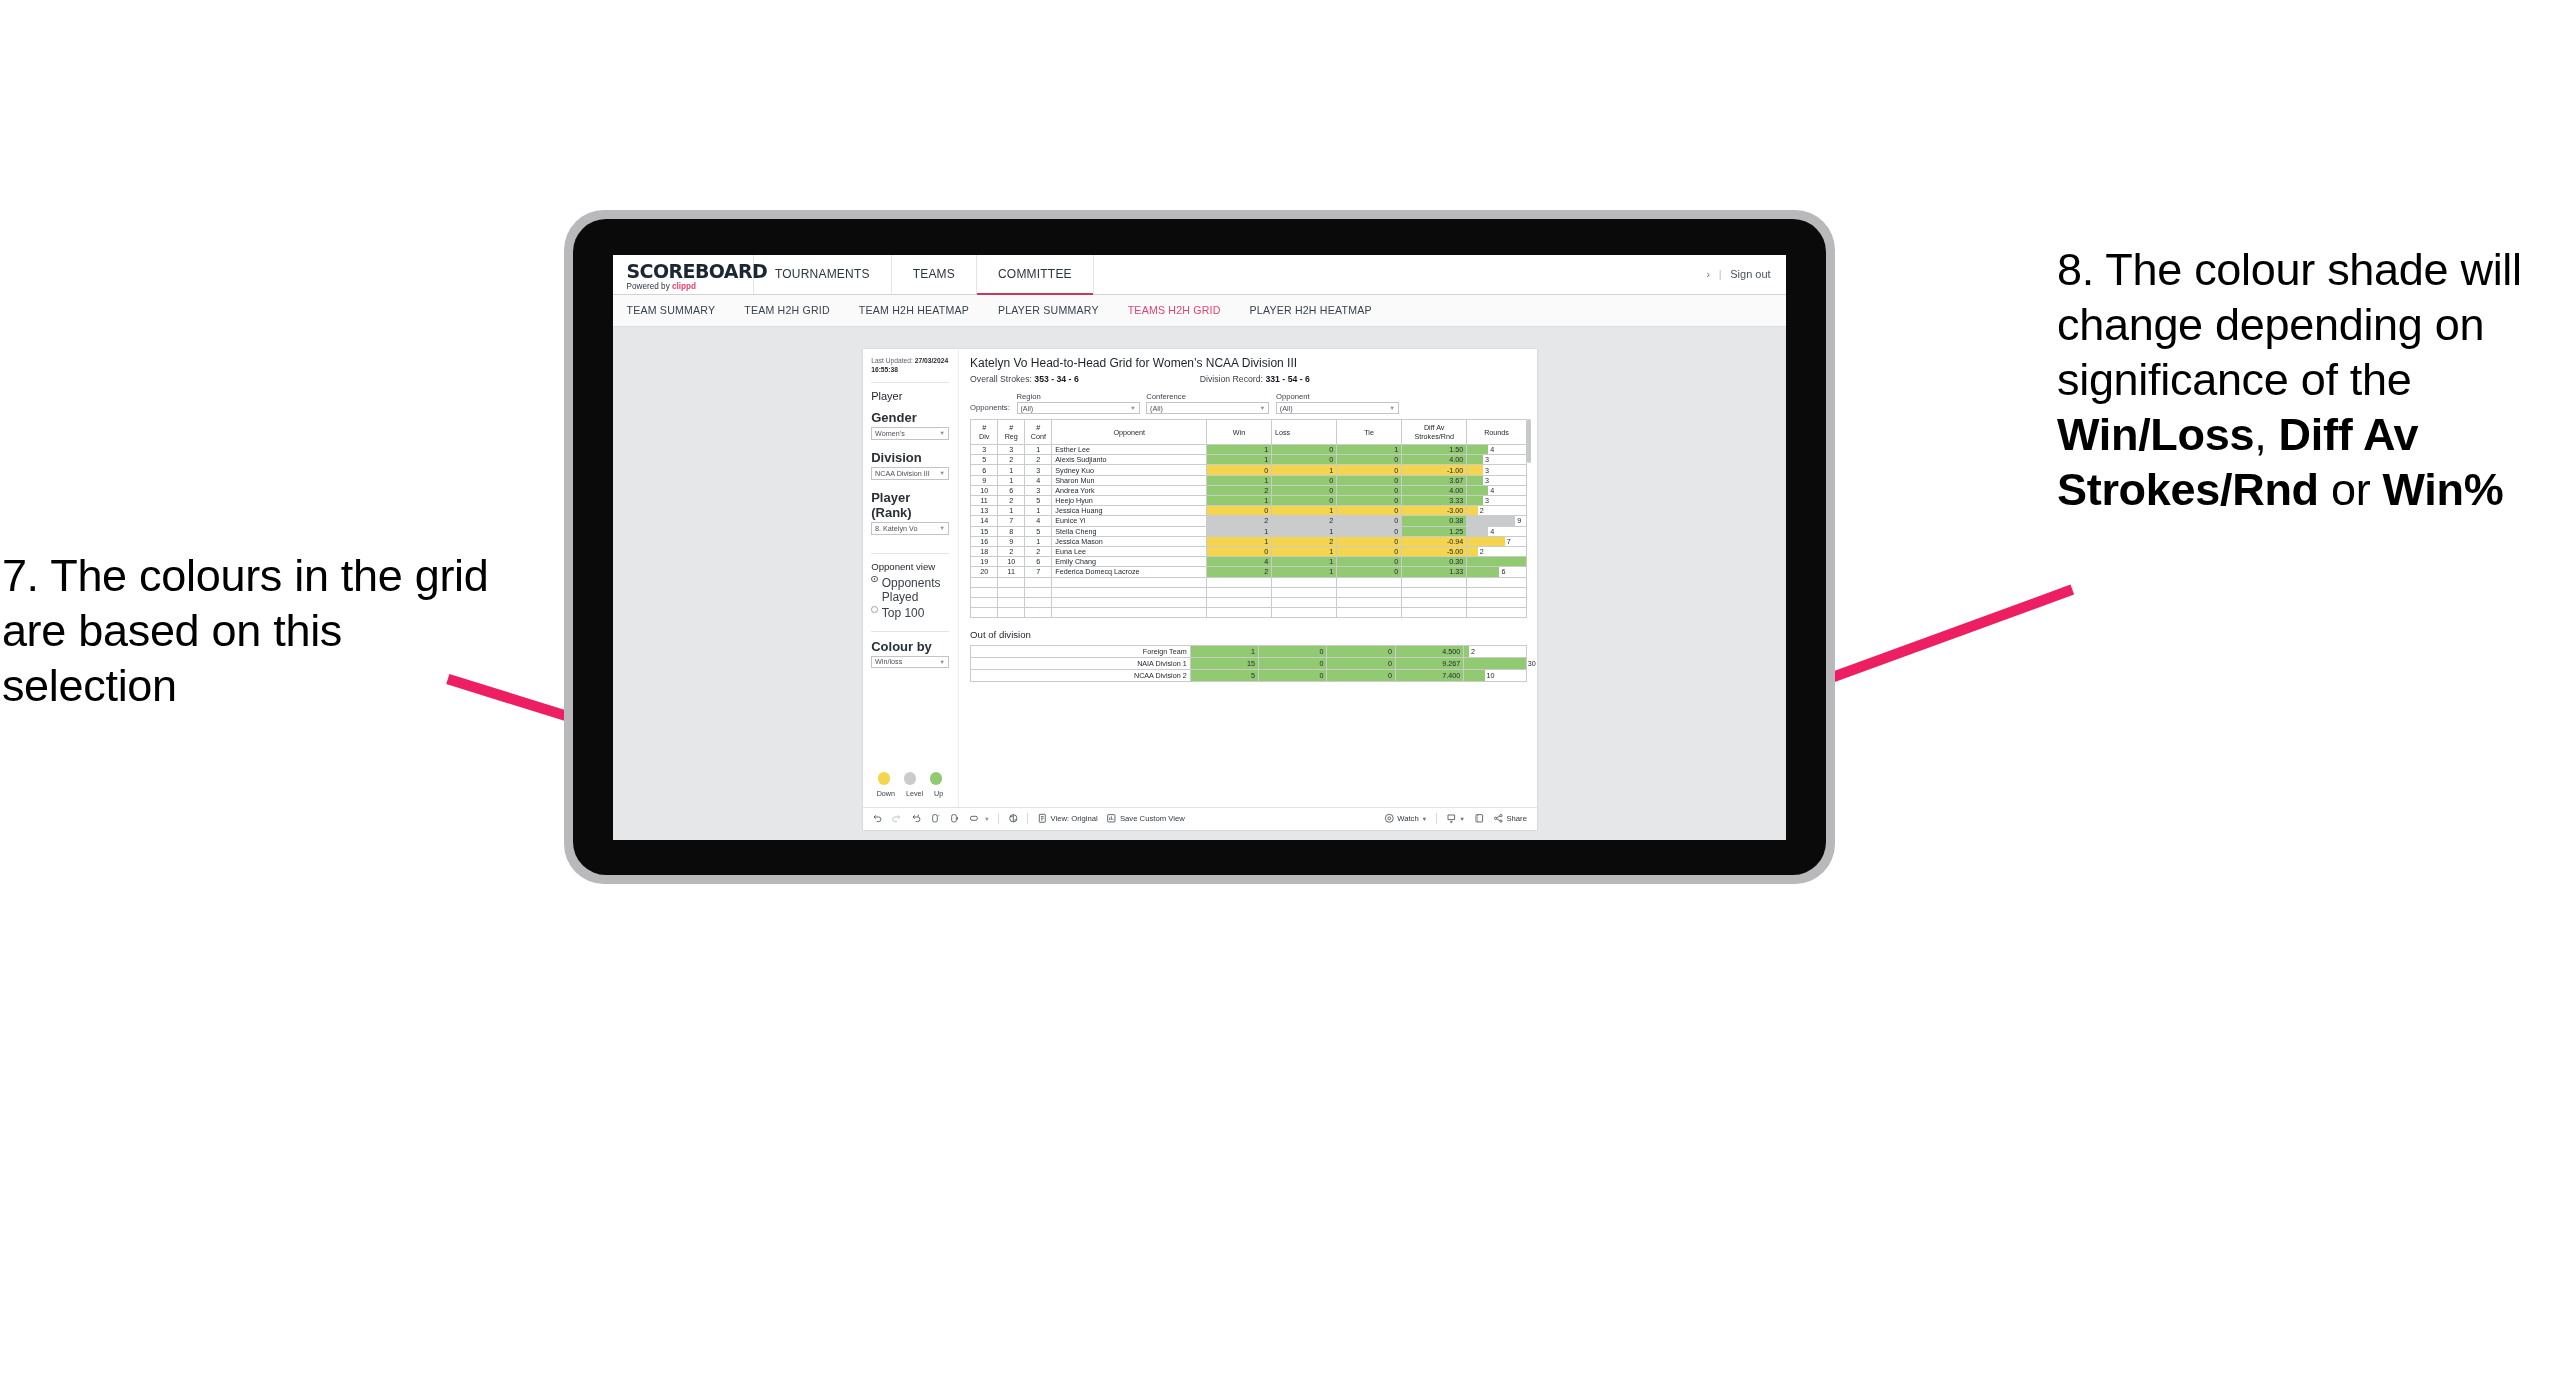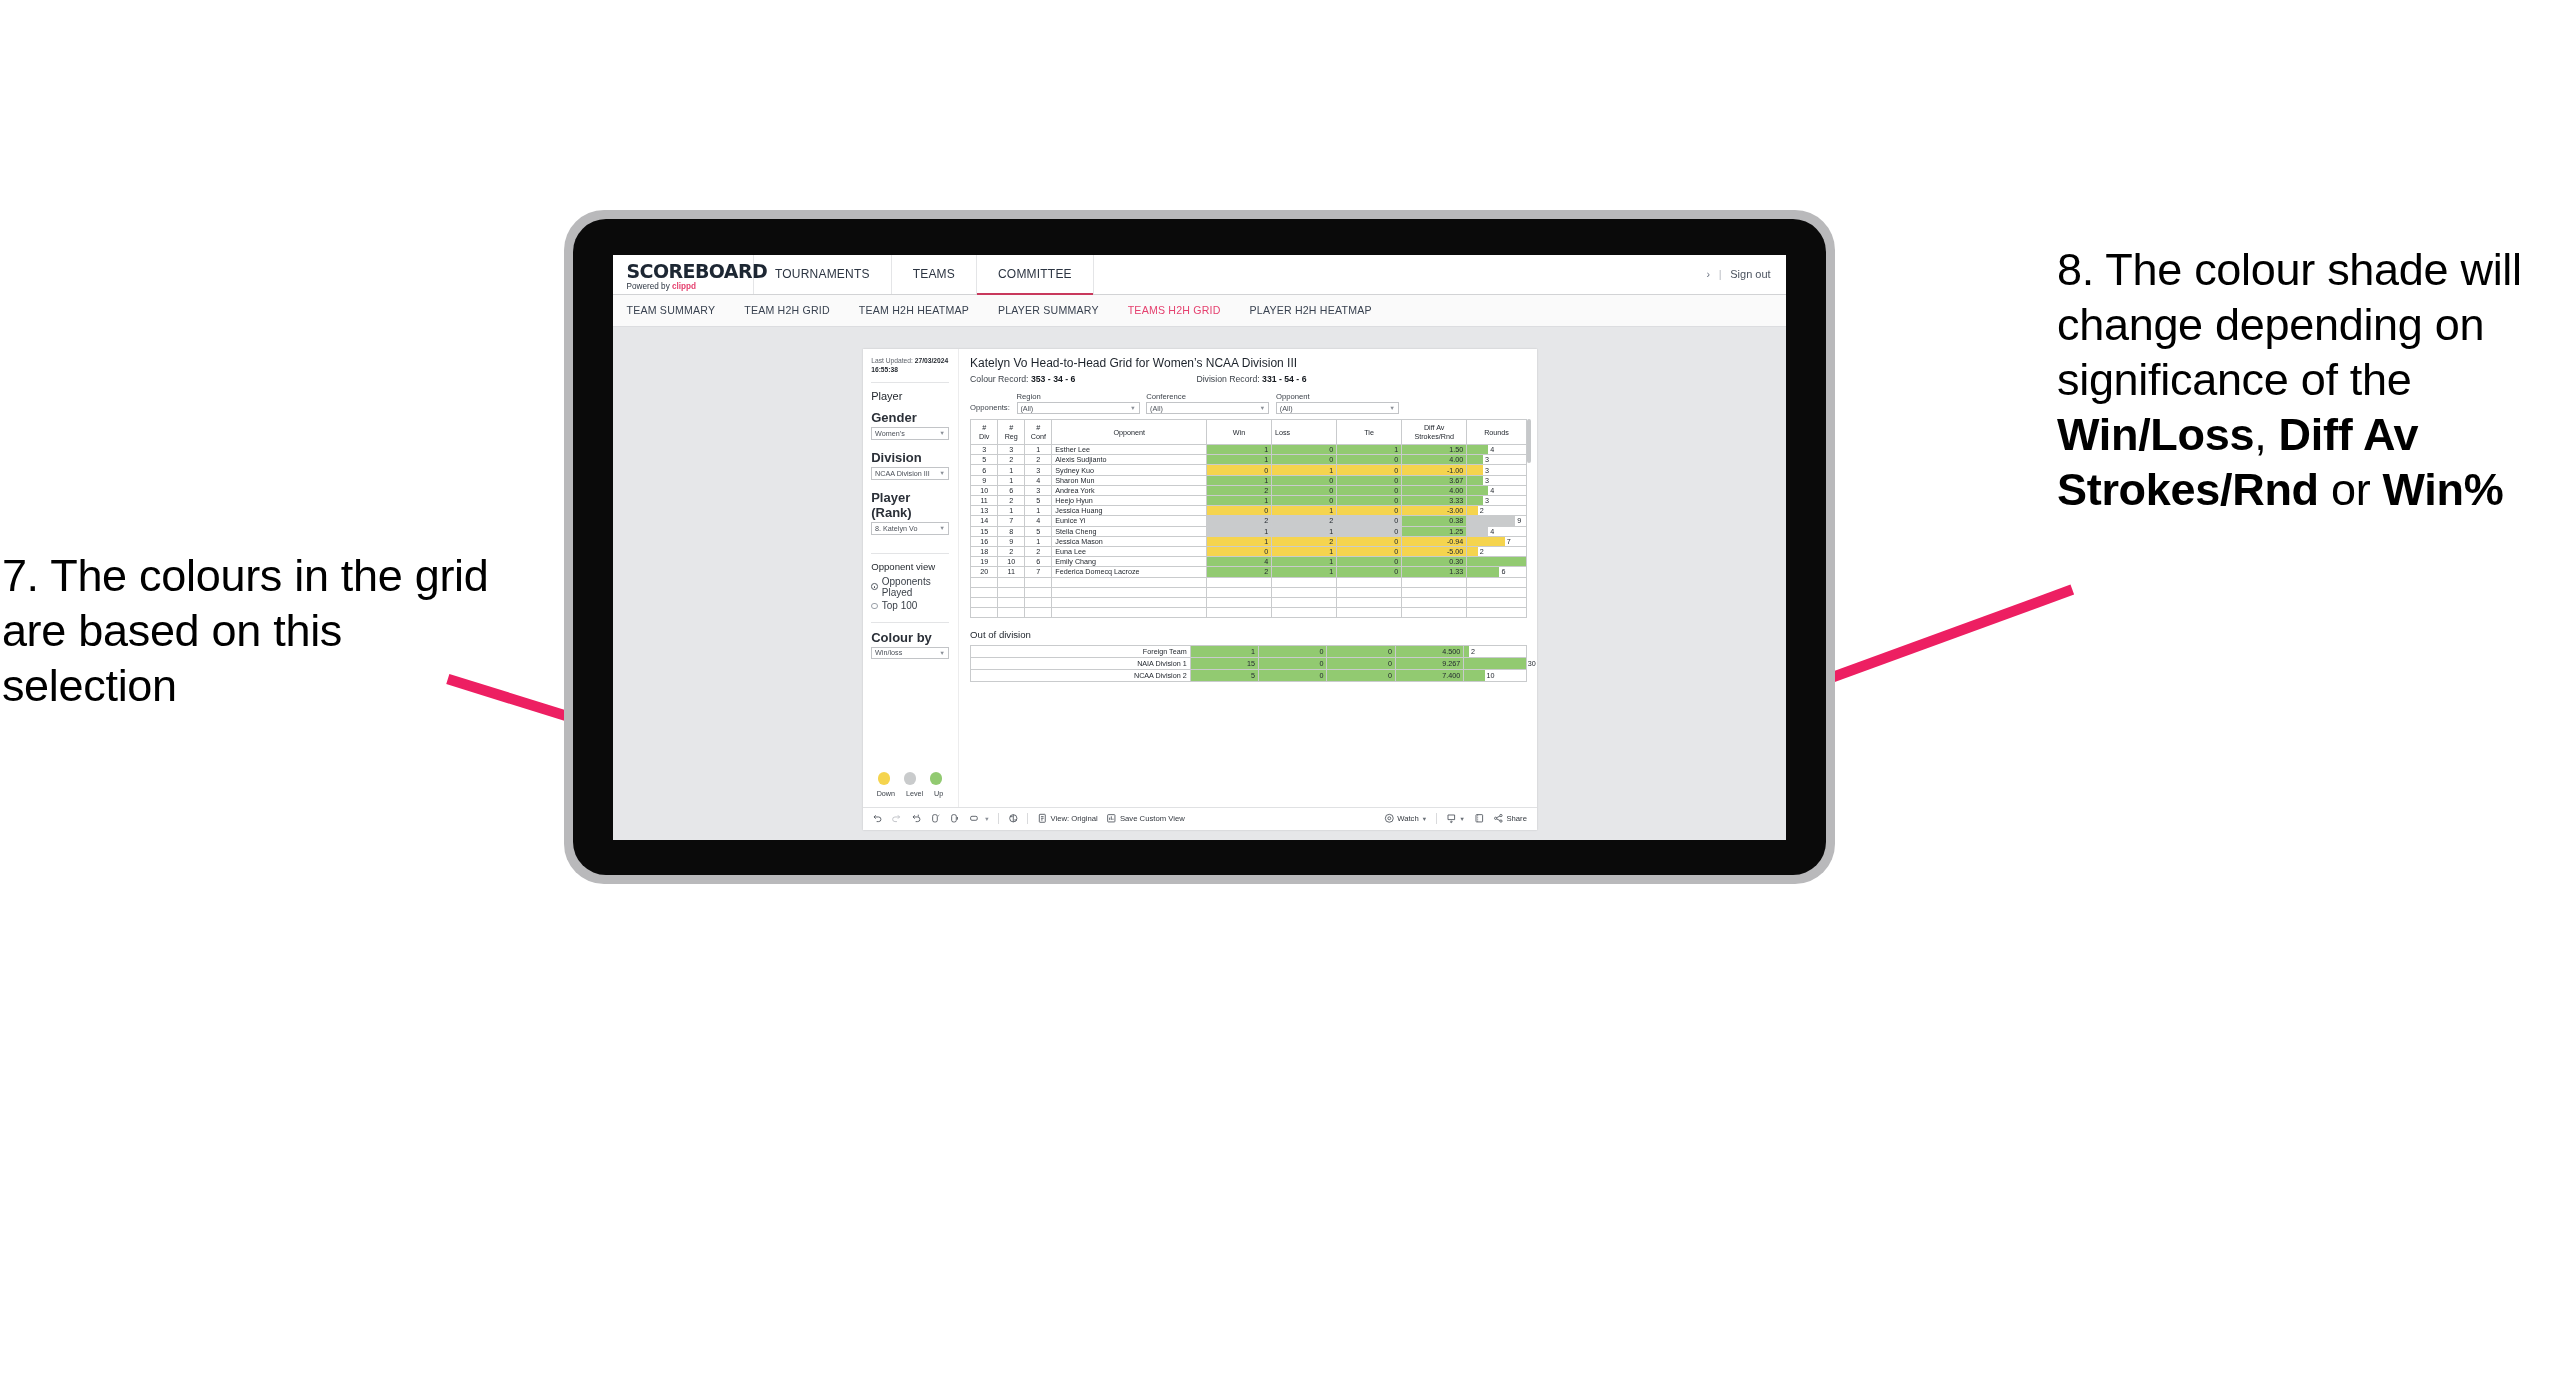--- a/index.html
+++ b/index.html
@@ -128,22 +128,22 @@
   .fld-label { font-size: 13px; font-weight: 700; color: #2b3038; margin-bottom: 1.9px; }
   .sel {
     height: 12.5px; border: 1px solid #c2c4c7; background: #fff;
     display: flex; align-items: center; padding: 0 2.9px;
     font-size: 7.2px; color: #4a4f57; cursor: pointer;
   }
   .sel span.v { flex: 1; overflow: hidden; white-space: nowrap; }
   .sel .caret { font-size: 5.8px; color: #8b9098; }
   .side-h2 { font-size: 9.6px; color: #24292f; margin-bottom: 3.9px; }
   .radio-row {
-    display: flex; align-items: center; gap: 3.9px;
-    font-size: 10px; color: #3b4149; margin-bottom: 2.9px; cursor: pointer;
+    display: flex; align-items: flex-start; gap: 3.9px;
+    font-size: 12px; color: #3b4149; margin-bottom: 2.9px; cursor: pointer;
   }
   .rdo {
     width: 6.7px; height: 6.7px; border-radius: 50%;
     border: 1px solid #9aa0a8; background: #fff;
     flex: none; position: relative;
   }
   .rdo.on { border-color: #555b63; }
   .rdo.on::after {
     content: ""; position: absolute; left: 1.4px; top: 1.4px;
     width: 1.9px; height: 1.9px; border-radius: 50%; background: #3c4149;
@@ -326,21 +326,21 @@
                     <span>Down</span>
                     <span>Level</span>
                     <span>Up</span>
                   </div>
                 </div>
               </aside>
 
               <section class="main">
                 <div class="grid-title">Katelyn Vo Head-to-Head Grid for Women’s NCAA Division III</div>
                 <div class="records">
-                  <div><span>Colour Record: </span><b>353 -  34 - 6</b></div>
+                  <div><span>Overall Strokes: </span><b>353 -  34 - 6</b></div>
                   <div class="rec-2"><span>Division Record: </span><b>331 -  54 - 6</b></div>
                 </div>
 
                 <div class="opprow">
                   <div class="opplabel">Opponents:</div>
                   <div class="oppfld">
                     <div class="fld-label">Region</div>
                     <div class="sel">
                       <span class="v">(All)</span>
                       <span class="caret">▼</span>

